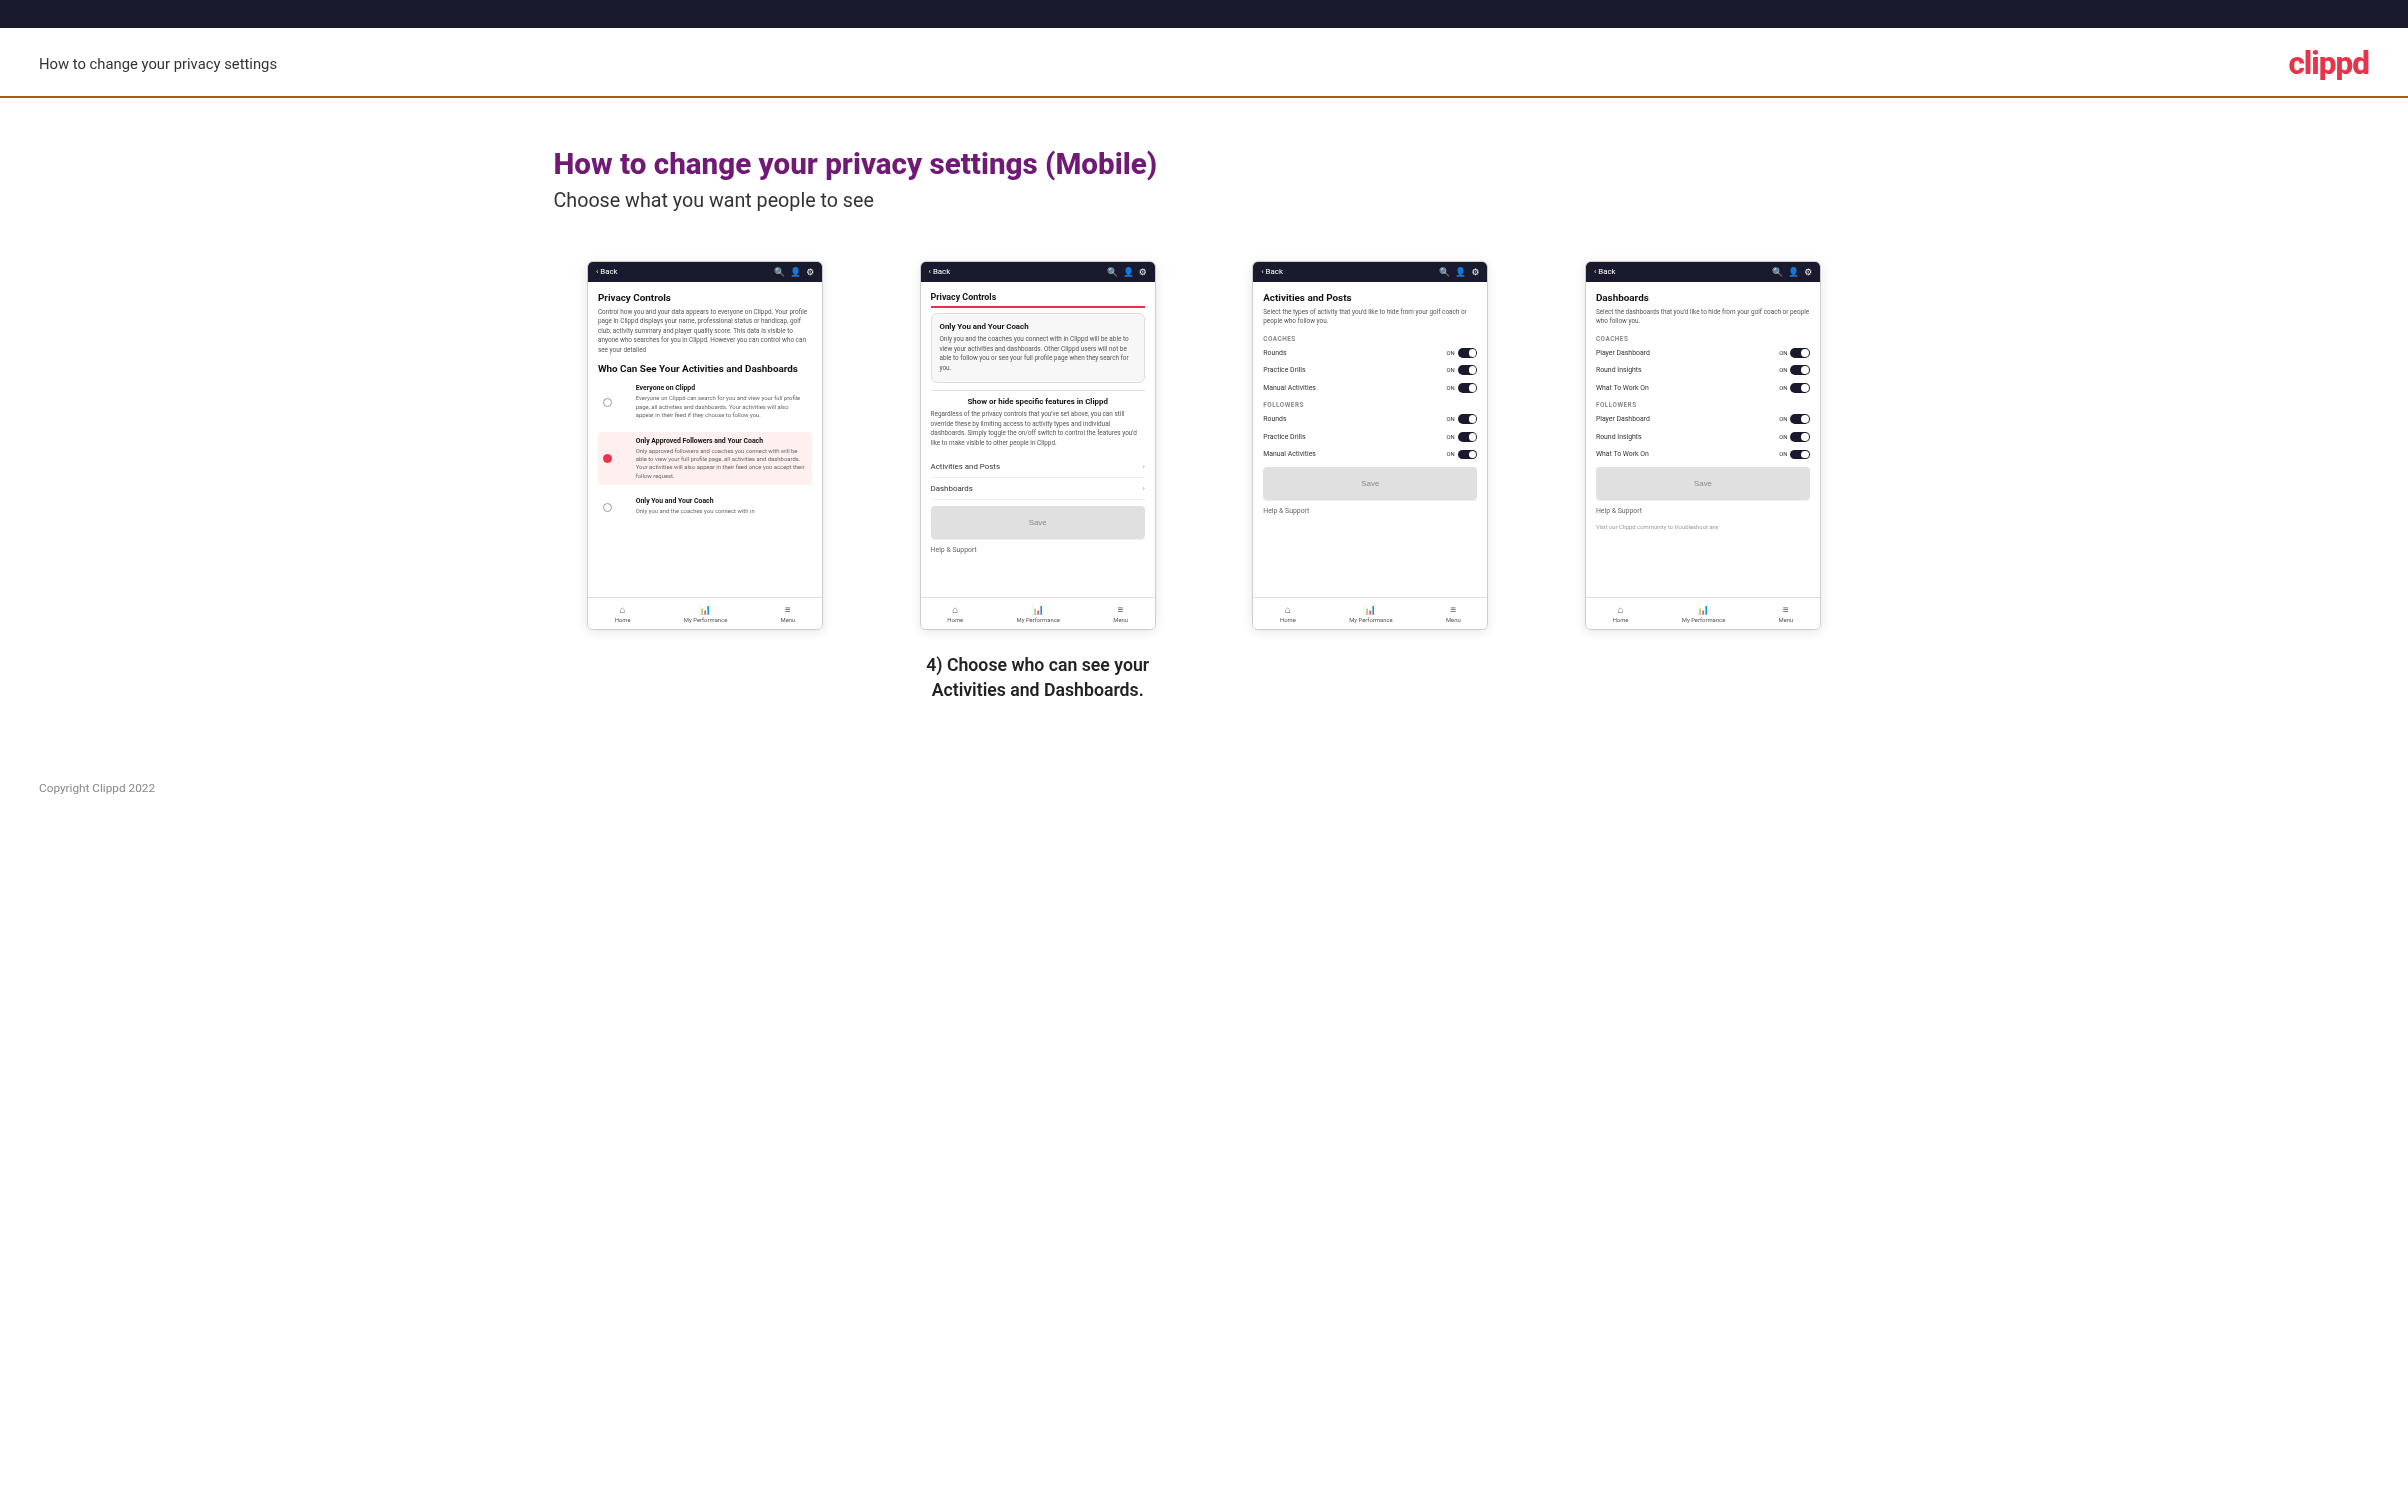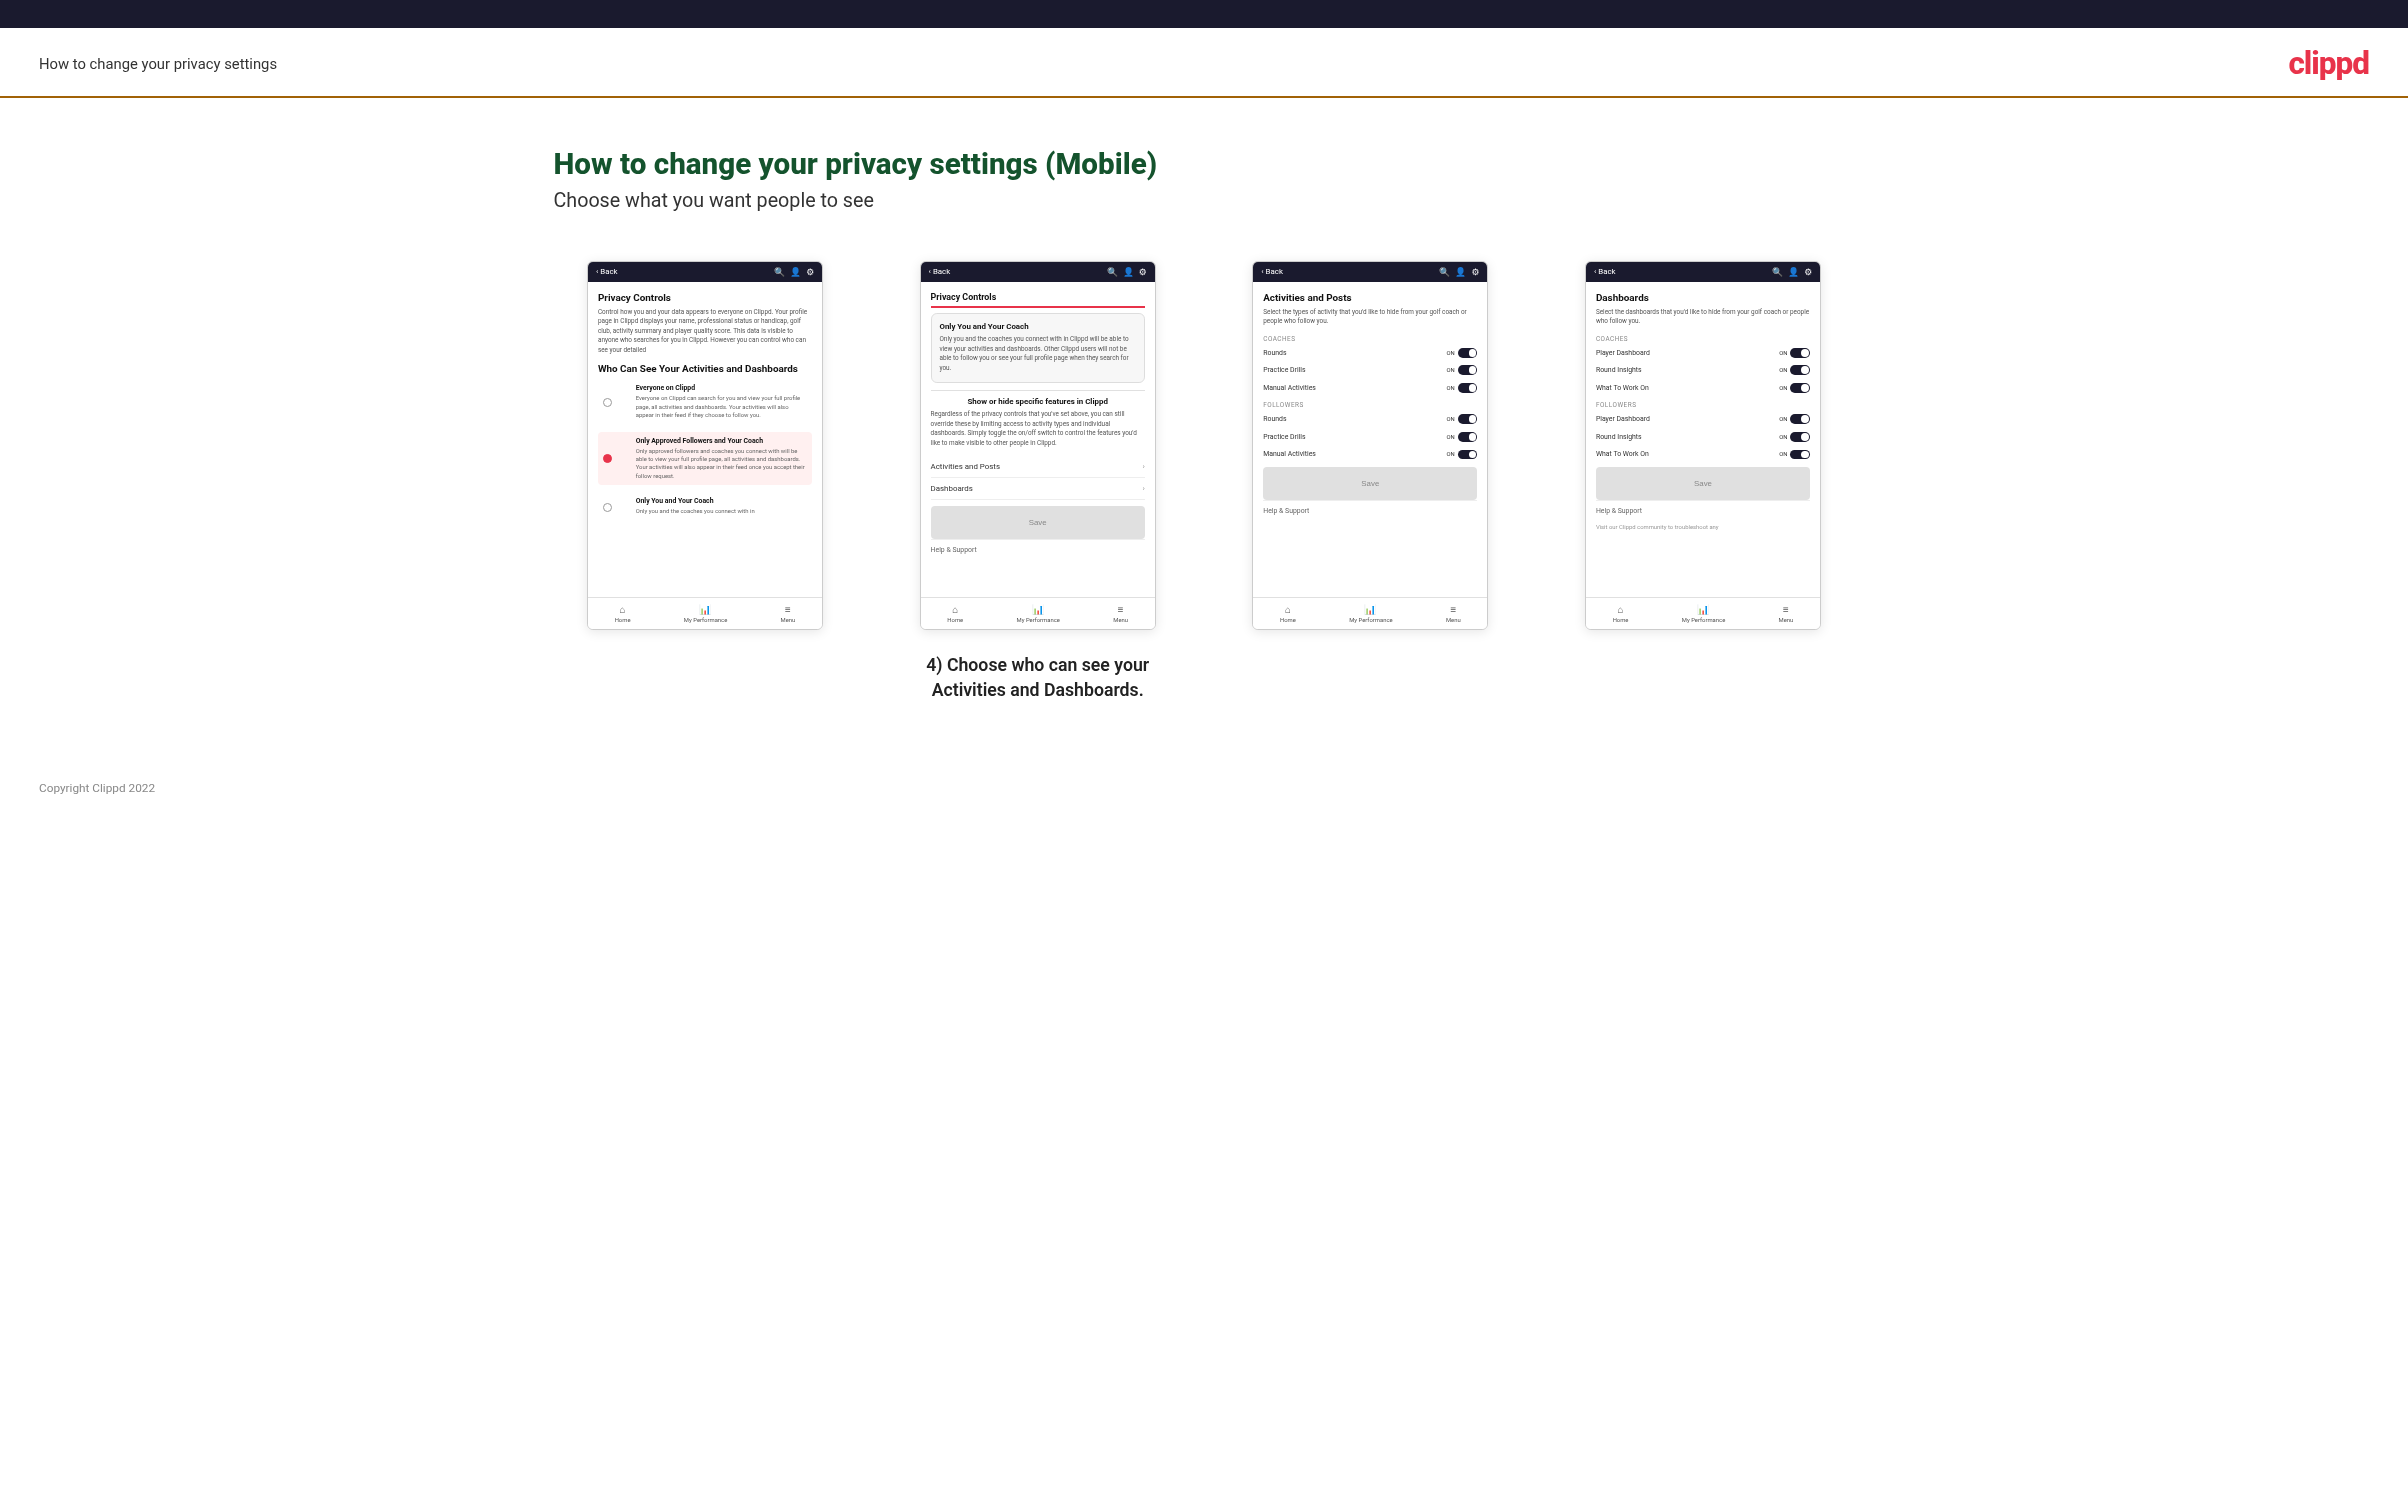--- a/index.html
+++ b/index.html
@@ -39,21 +39,21 @@
     
     .main {
       padding: 49px 39px 59px;
       max-width: 1379px;
       margin: 0 auto;
     }
 
     .page-heading {
       font-size: 29.6px;
       font-weight: 800;
-      color: #14532d;
+      color: #701a75;
       margin-bottom: 7.9px;
     }
     .page-subheading {
       font-size: 19.7px;
       color: #333;
       margin-bottom: 49px;
     }
 
     
     .screenshots-row {
@@ -249,21 +249,21 @@
       top: 1px;
       width: 7.9px;
       height: 7.9px;
       background: #fff;
       border-radius: 50%;
     }
 
     
     .section-label {
       font-size: 6.4px;
-      font-weight: 400;
+      font-weight: 700;
       color: #888;
       letter-spacing: 0.5px;
       margin: 5.9px 0 3px;
     }
 
     
     .nav-list-item {
       display: flex;
       align-items: center;
       justify-content: space-between;

